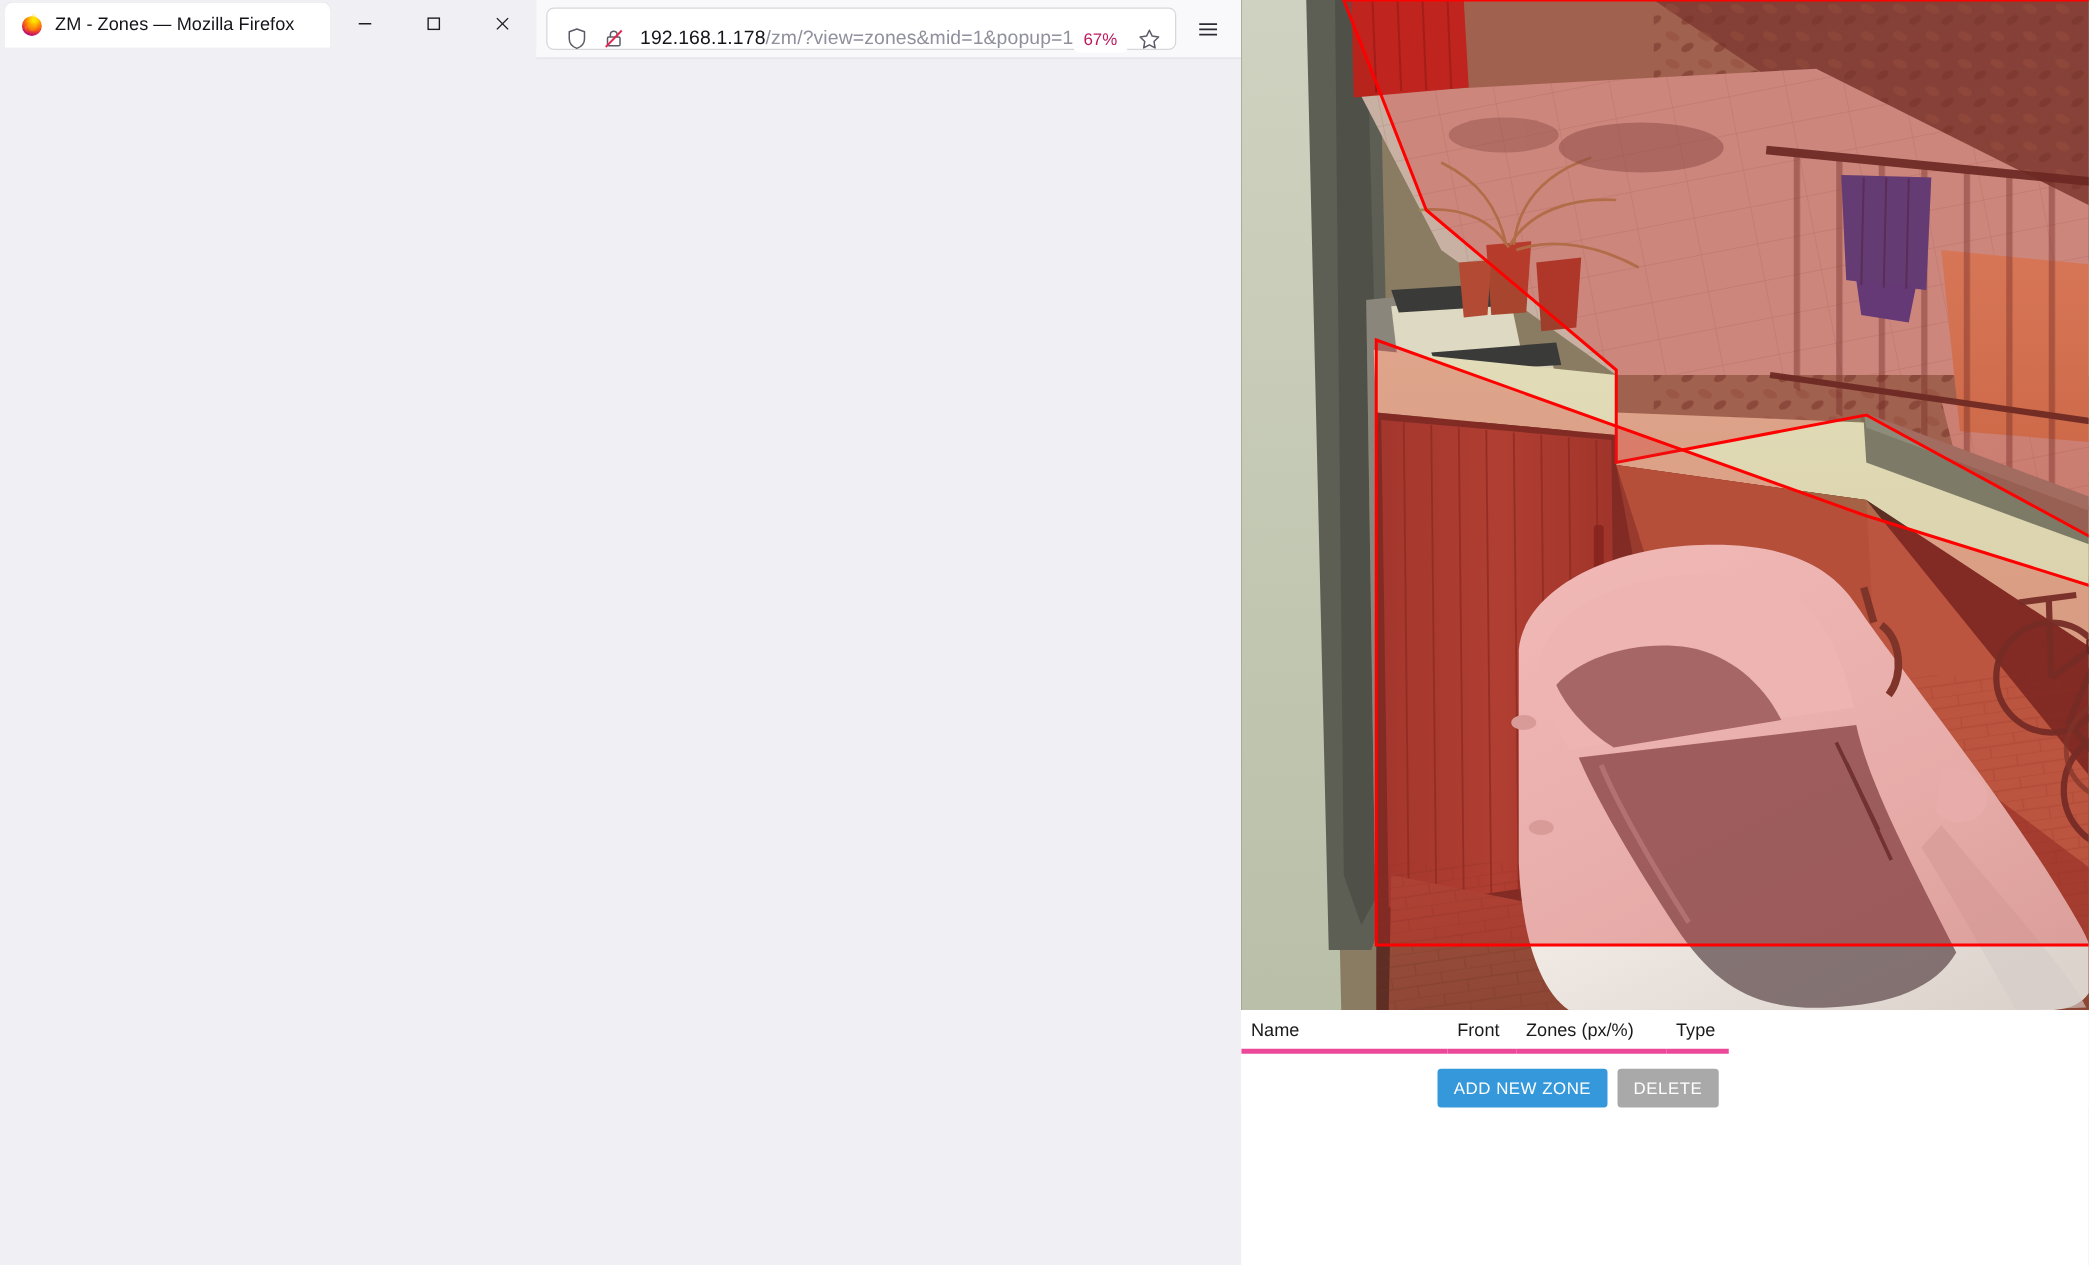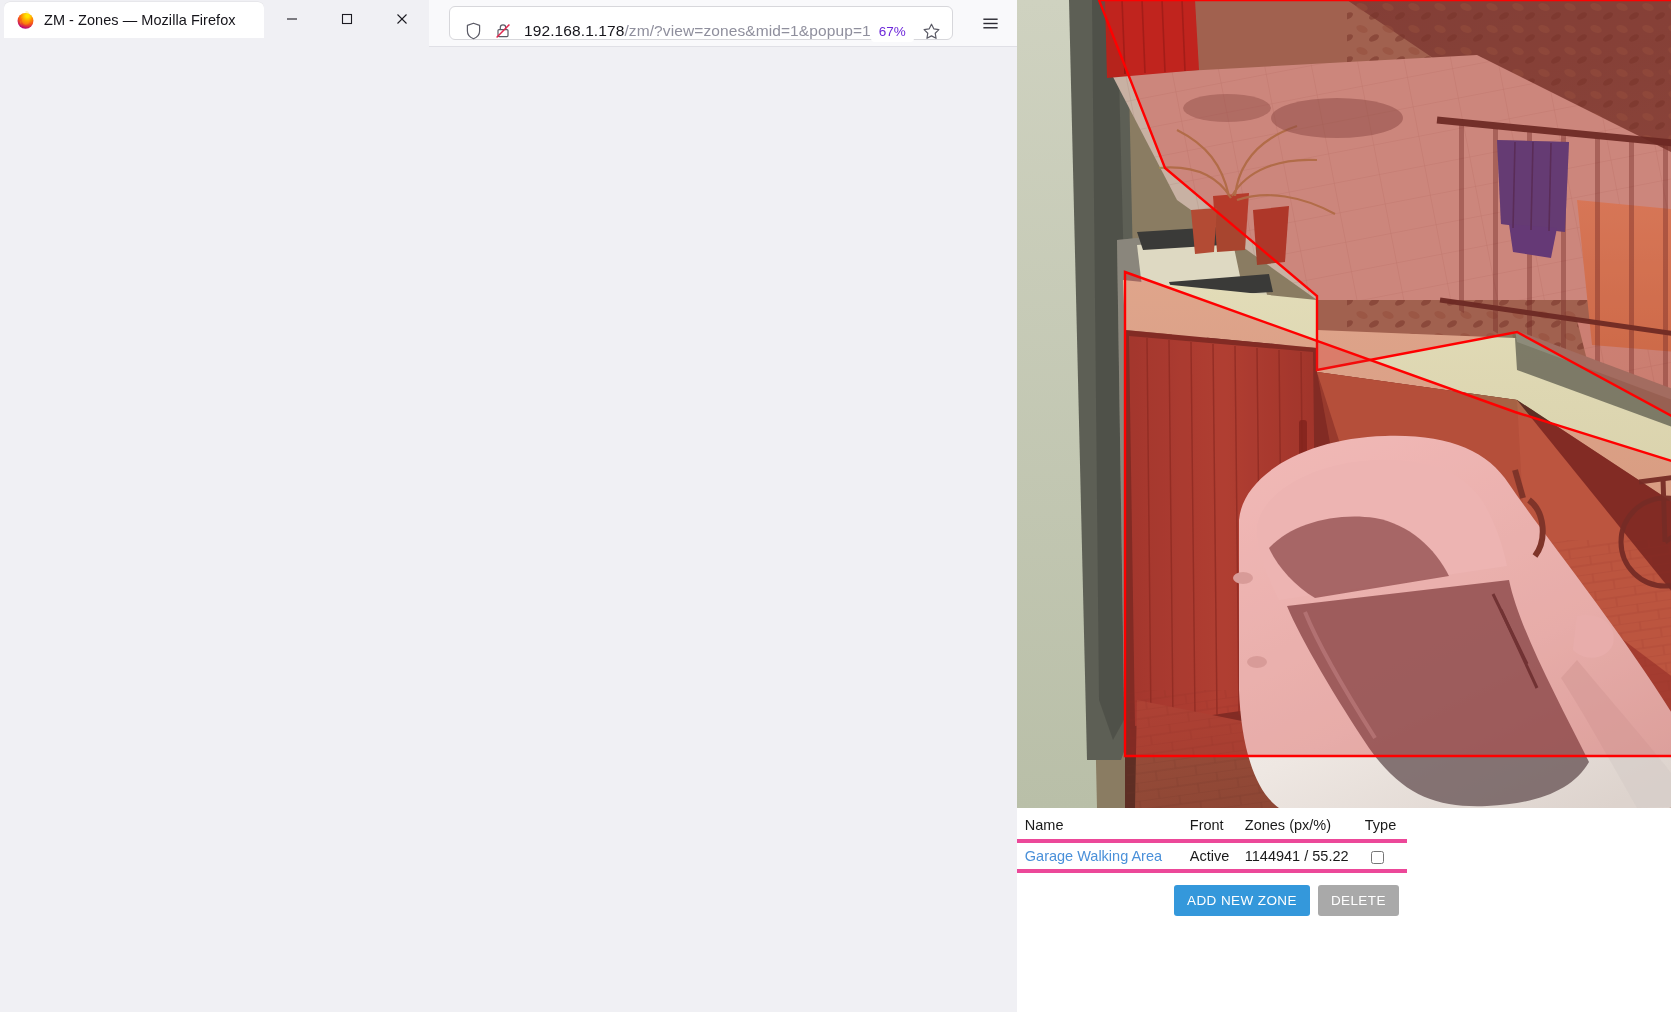--- a/index.html
+++ b/index.html
@@ -55,37 +55,37 @@
     border-bottom: 1px solid #e0e0e6;
   }
   .urlbar {
     flex: 1;
     height: 34px;
     display: flex; align-items: center;
     background: #ffffff;
     border: 1px solid #d7d7db;
     border-radius: 6px;
     padding: 16px 4px 0 8px;
-    margin: 0 16px;
+    margin: 0 4px;
   }
   .ub-icon {
     width: 30px; height: 28px; flex: 0 0 30px;
     display: flex; align-items: center; justify-content: center;
   }
   .url-text {
     flex: 1;
     font-size: 15.5px;
     color: #8f8f9d;
     white-space: nowrap; overflow: hidden;
     padding-left: 6px;
     letter-spacing: 0.1px;
   }
   .url-host { color: #15141a; }
   .zoom-badge {
-    font-size: 13.5px; color: #6d28d9;
+    font-size: 13.5px; color: #be185d;
     background: #ffffff;
     border-radius: 4px;
     padding: 3px 8px;
     margin-right: 2px;
     white-space: nowrap;
   }
   .ub-btn {
     width: 32px; height: 30px;
     display: flex; align-items: center; justify-content: center;
     border-radius: 4px;
@@ -503,30 +503,20 @@
         </colgroup>
         <thead>
           <tr>
             <th>Name</th>
             <th>Front</th>
             <th>Zones (px/%)</th>
             <th>Type</th>
           </tr>
         </thead>
         <tbody>
-          <tr>
-            <td>
-              <a class="zone-link">Garage Walking Area</a>
-            </td>
-            <td>Active</td>
-            <td>1144941 / 55.22</td>
-            <td class="mark-cell">
-              <input type="checkbox" class="mark-cb" style="">
-            </td>
-          </tr>
         </tbody>
       </table>
       <div class="btn-row">
         <button class="btn btn-primary">ADD NEW ZONE</button>
         <button class="btn btn-disabled">DELETE</button>
       </div>
     </div>
 
   </div>
 </div>

